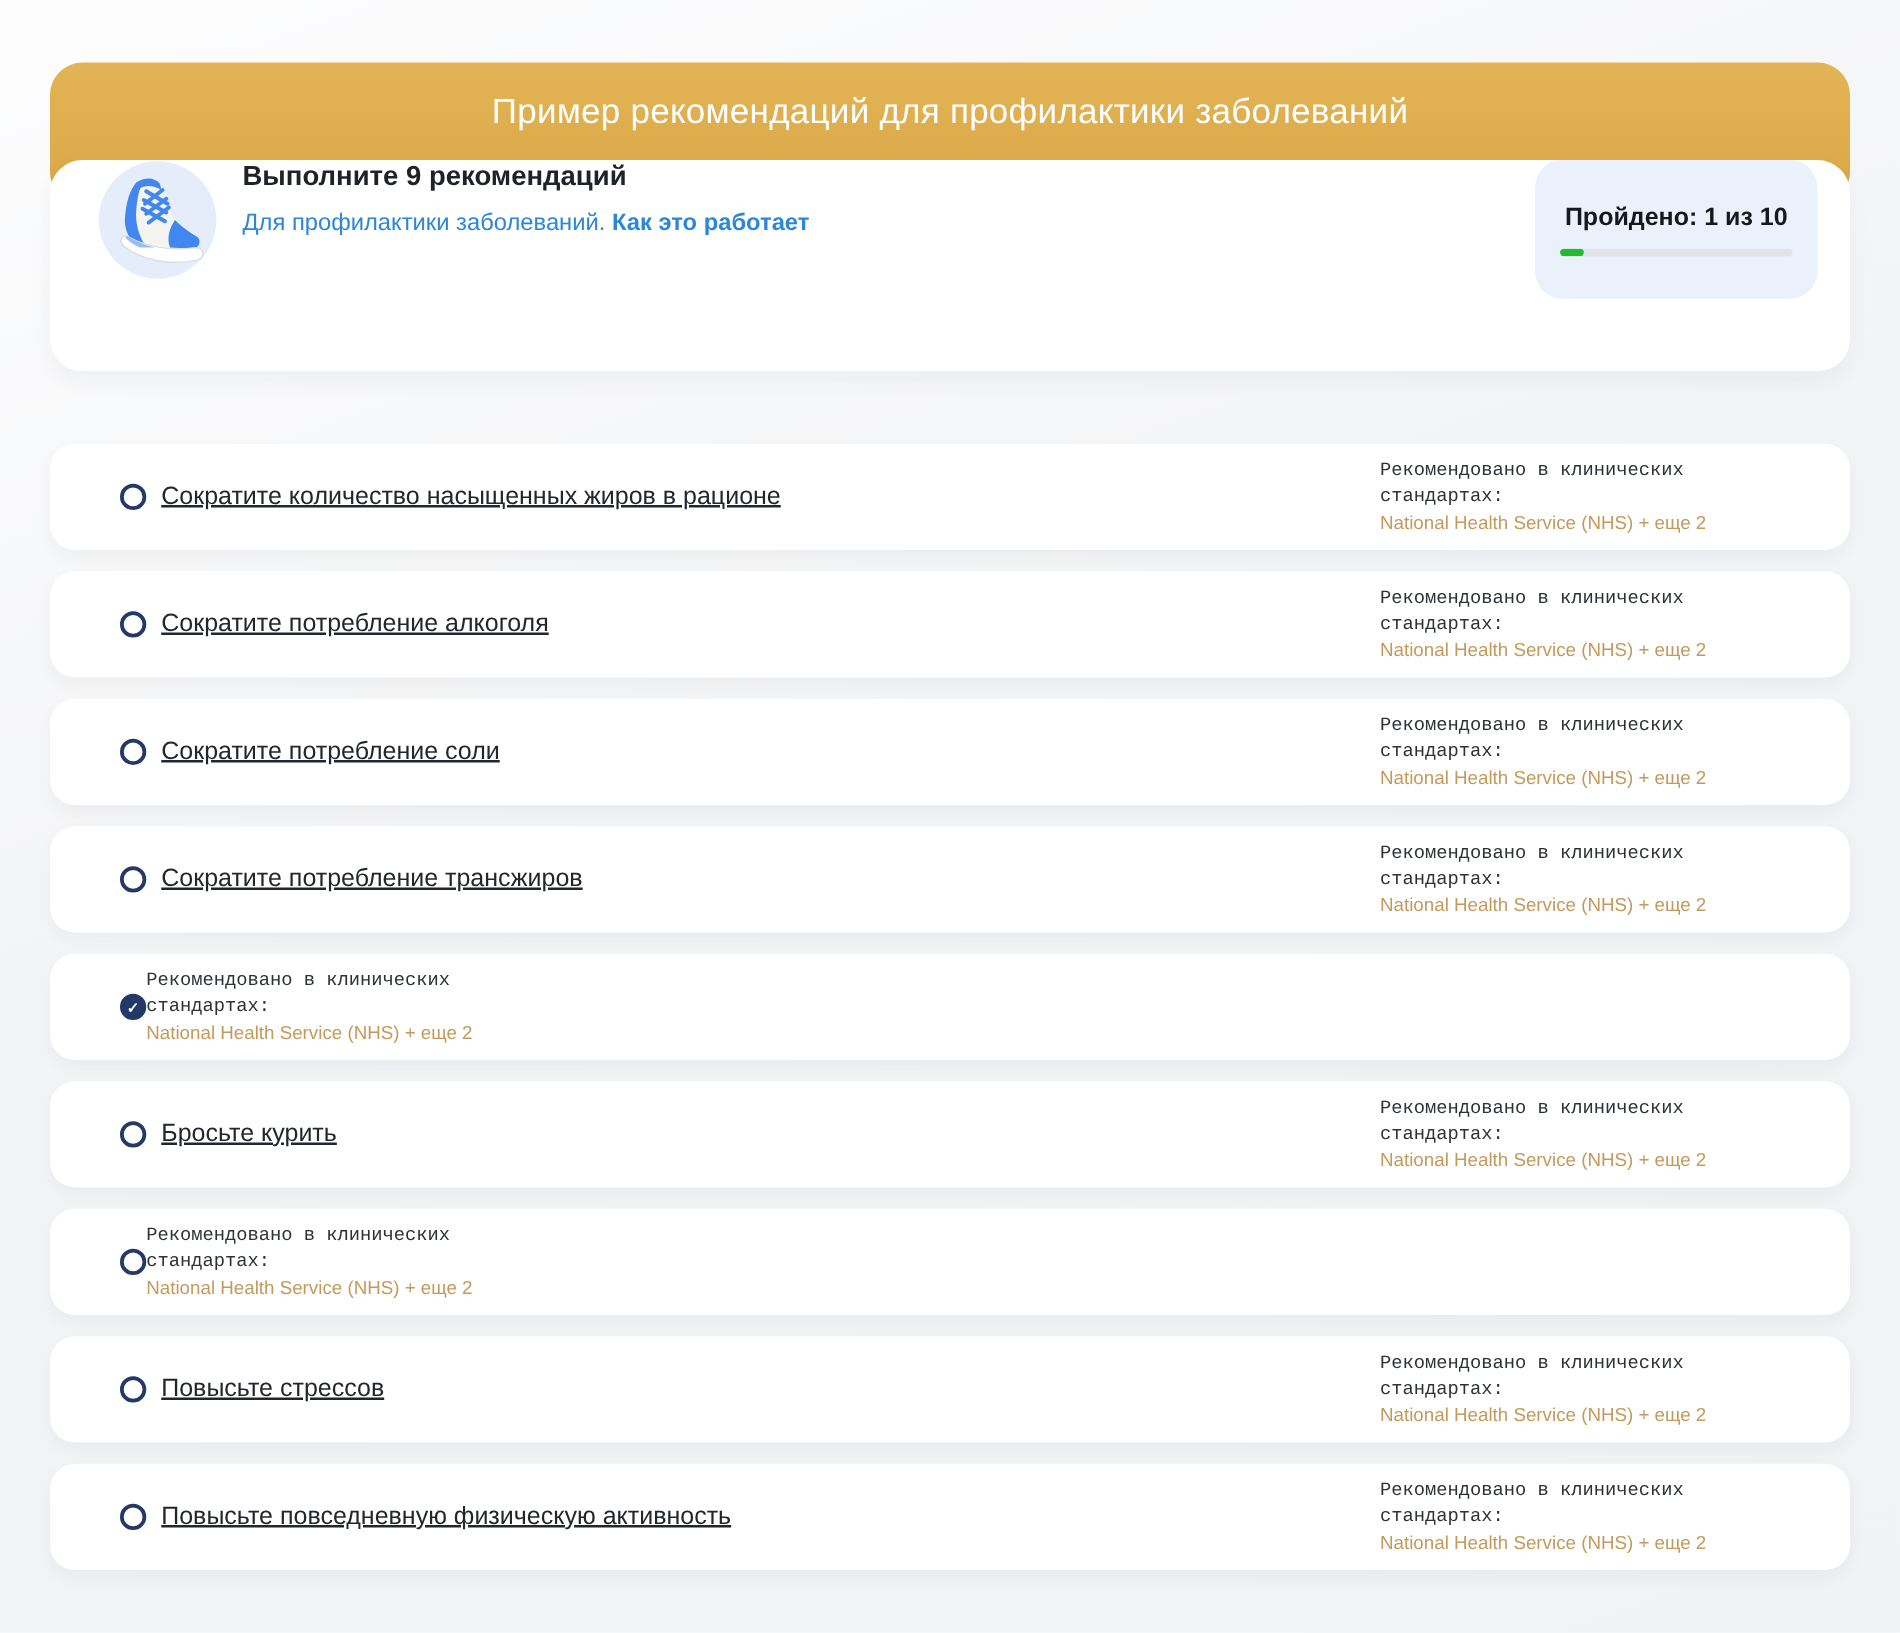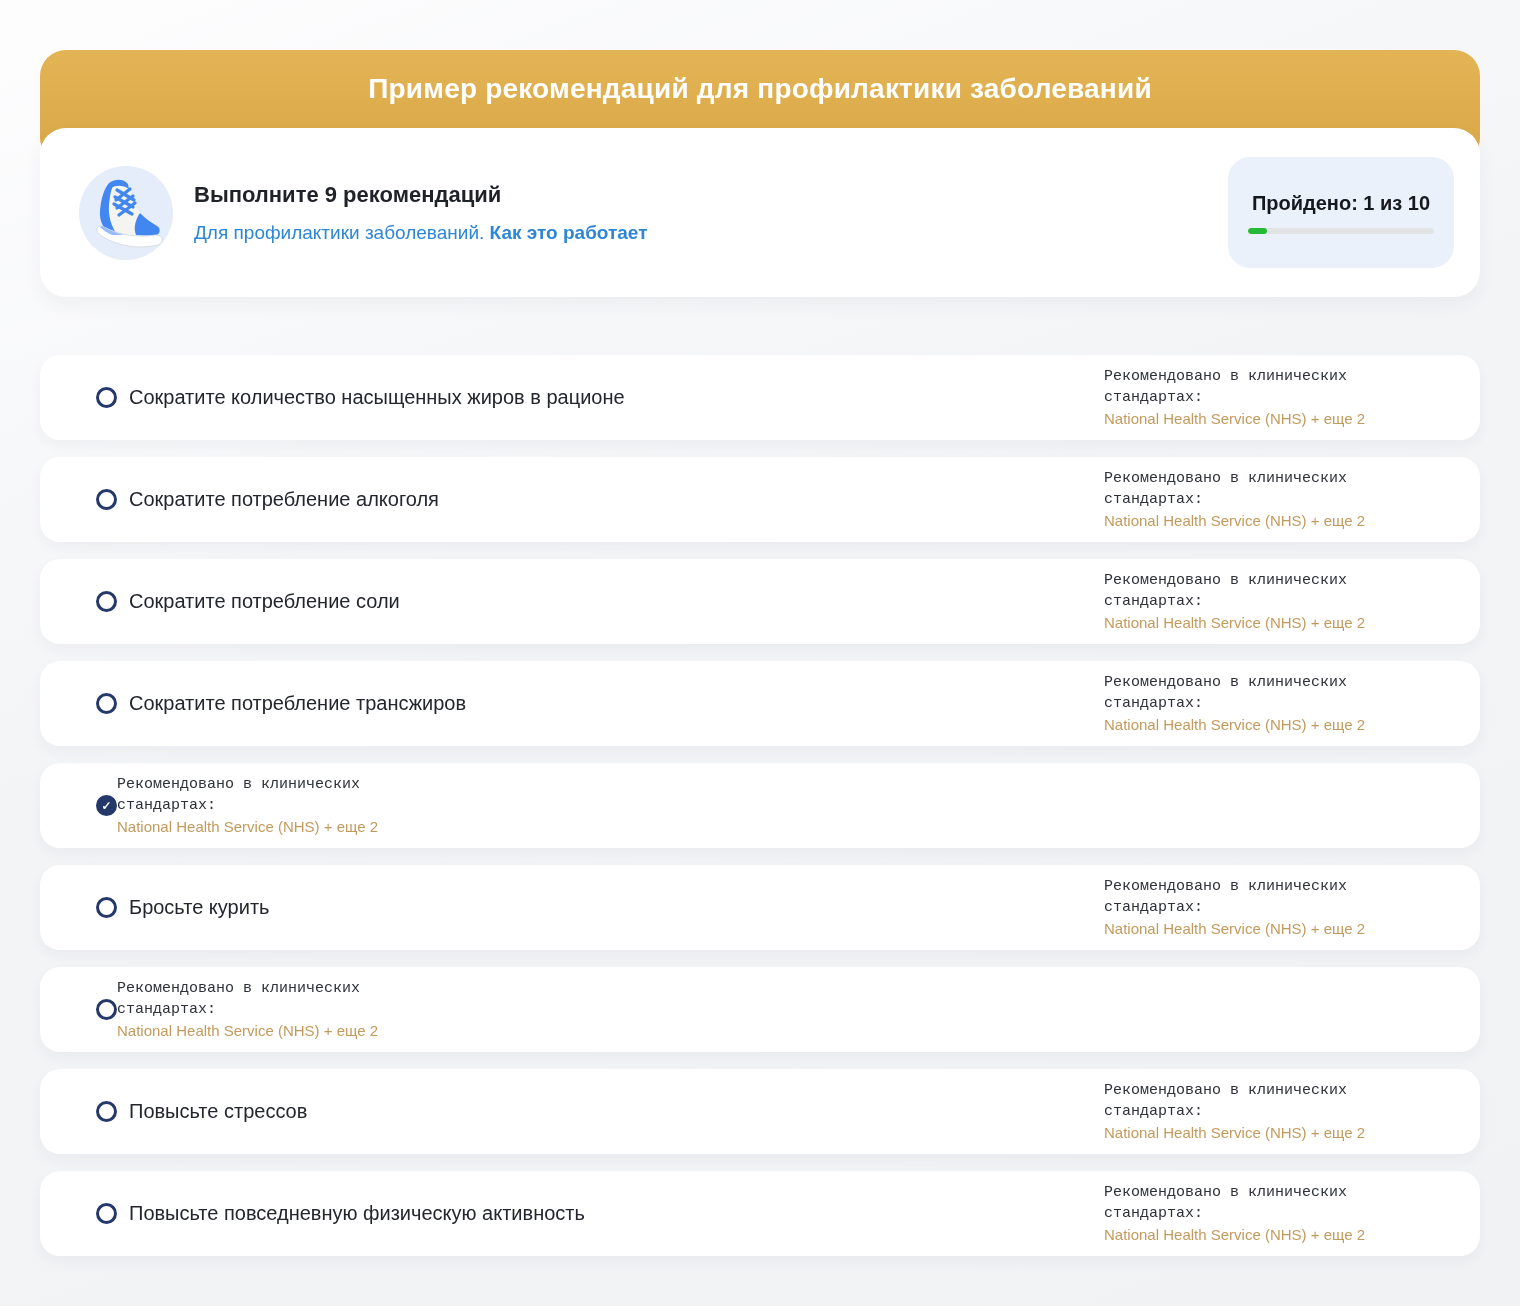--- a/index.html
+++ b/index.html
@@ -23,32 +23,32 @@
     height: 110px;
     box-sizing: border-box;
   }
   .hero-gold-title {
     height: 78px;
     display: flex;
     align-items: center;
     justify-content: center;
     color: #ffffff;
     font-size: 28px;
-    font-weight: 700;
+    font-weight: 400;
     letter-spacing: .2px;
   }
   .hero-card {
     position: relative;
     margin-top: -32px;
     background: #ffffff;
     border-radius: 26px;
     height: 169px;
     box-sizing: border-box;
     display: flex;
-    align-items: center;
+    align-items: flex-start;
     padding: 0 24px 0 38px;
     box-shadow: 0 8px 18px rgba(40, 50, 70, 0.05);
   }
   .hero-icon { width: 96px; height: 96px; flex: none; }
   .hero-text { margin-left: 20px; }
   .hero-title {
     font-size: 22px;
     font-weight: 700;
     color: #1f2228;
   }
@@ -137,20 +137,21 @@
     font-size: 12px;
     font-weight: 700;
     line-height: 1;
   }
   .rec-title {
     margin-left: 12px;
     padding-right: 20px;
     flex: 1;
     font-size: 20px;
     color: #23262c;
+    text-decoration: underline;
   }
   .rec-row.done .rec-title { color: #5f6975; }
   .stds {
     width: 330px;
     flex: none;
     font-size: 15px;
     line-height: 21px;
   }
   .stds-heading { color: #2e3238; font-family: Liberation Mono, monospace; }
   .stds-source { color: #c49a5c; cursor: pointer; }

